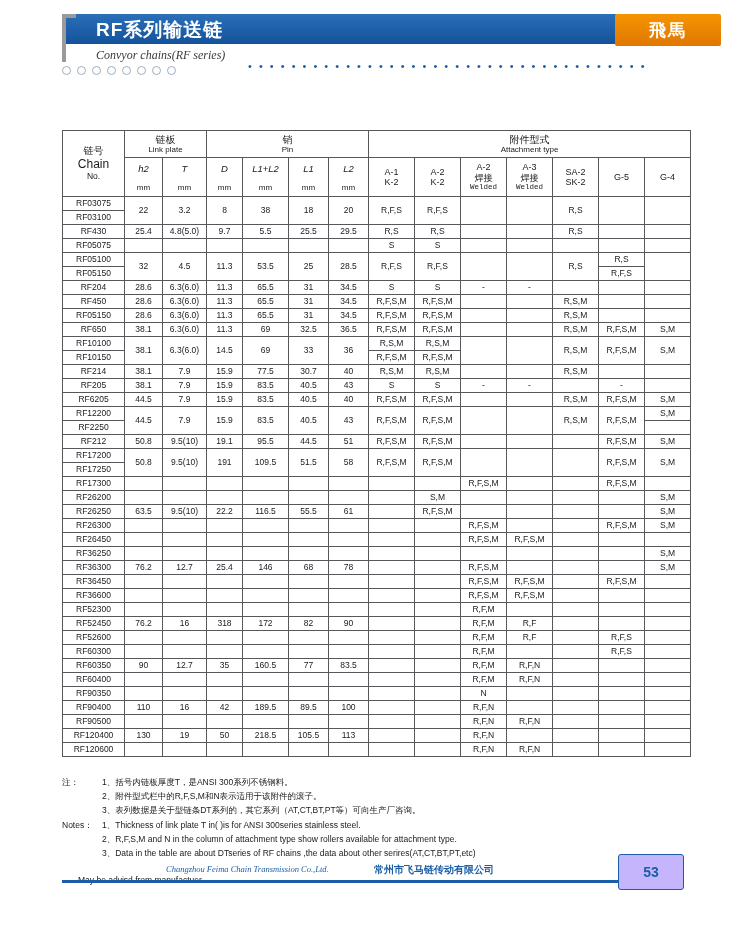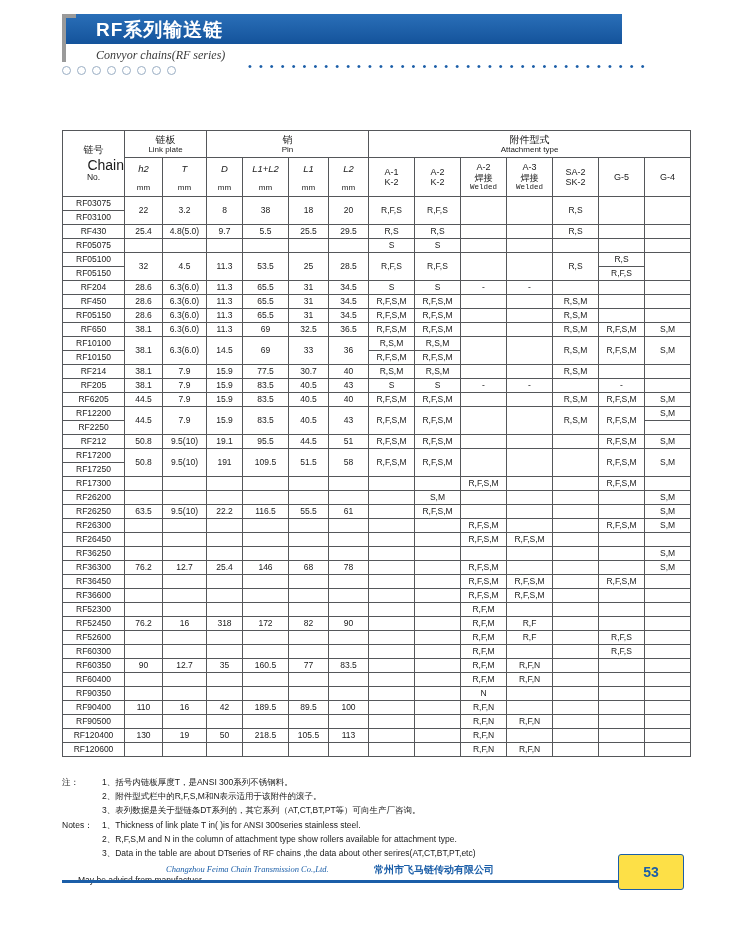--- a/index.html
+++ b/index.html
@@ -155,21 +155,21 @@
     position:absolute;left:312px;top:1px;
     font-size:10px;color:#1b5ea8;font-weight:bold;
   }
   .pagebox{
     position:absolute;
     right:0;top:-8px;
     width:64px;height:34px;
     border:1.5px solid #1b5ea8;
     border-radius:3px;
     display:flex;align-items:center;justify-content:center;
-    background:#fde047;
+    background:#c4b5fd;
   }
   .pagebox span{font-size:14px;color:#1b5ea8;font-weight:bold;}
 </style>
 </head>
 <body>
 
 <div class="header">
   <div class="hdr-bar"></div>
   <div class="hdr-bracket"></div>
   <div class="hdr-title">RF系列输送链</div>
@@ -177,20 +177,23 @@
   <div class="hdr-dots-line">• • • • • • • • • • • • • • • • • • • • • • • • • • • • • • • • • • • • •</div>
   <div class="hdr-circles">
     <i></i>
       <i></i>
       <i></i>
       <i></i>
       <i></i>
       <i></i>
       <i></i>
       <i></i>
+  </div>
+  <div class="logo-box">
+    <span>飛馬</span>
   </div>
 </div>
 
 <div class="table-wrap">
   <table class="spec">
     <colgroup>
       <col style="width:62px">
       <col style="width:38px">
         <col style="width:44px">
       <col style="width:36px">
@@ -202,21 +205,21 @@
         <col style="width:46px">
         <col style="width:46px">
         <col style="width:46px">
         <col style="width:46px">
         <col style="width:46px">
     </colgroup>
     <tbody id="table-body">
         <tr>
           <td rowspan="3" class="chain-no-cell">
             <div>链号</div>
-            <div style="font-size:14px;margin-top:2px;text-align:right;">Chain</div>
+            <div style="font-size:12px;margin-top:2px;">Chain</div>
             <div style="font-size:8.5px;">No.</div>
           </td>
           <td colspan="2" class="hd-main">
             <div>链板</div>
             <div style="font-size:8px;">Link plate</div>
           </td>
           <td colspan="4" class="hd-main">
             <div>销</div>
             <div style="font-size:8px;">Pin</div>
           </td>

